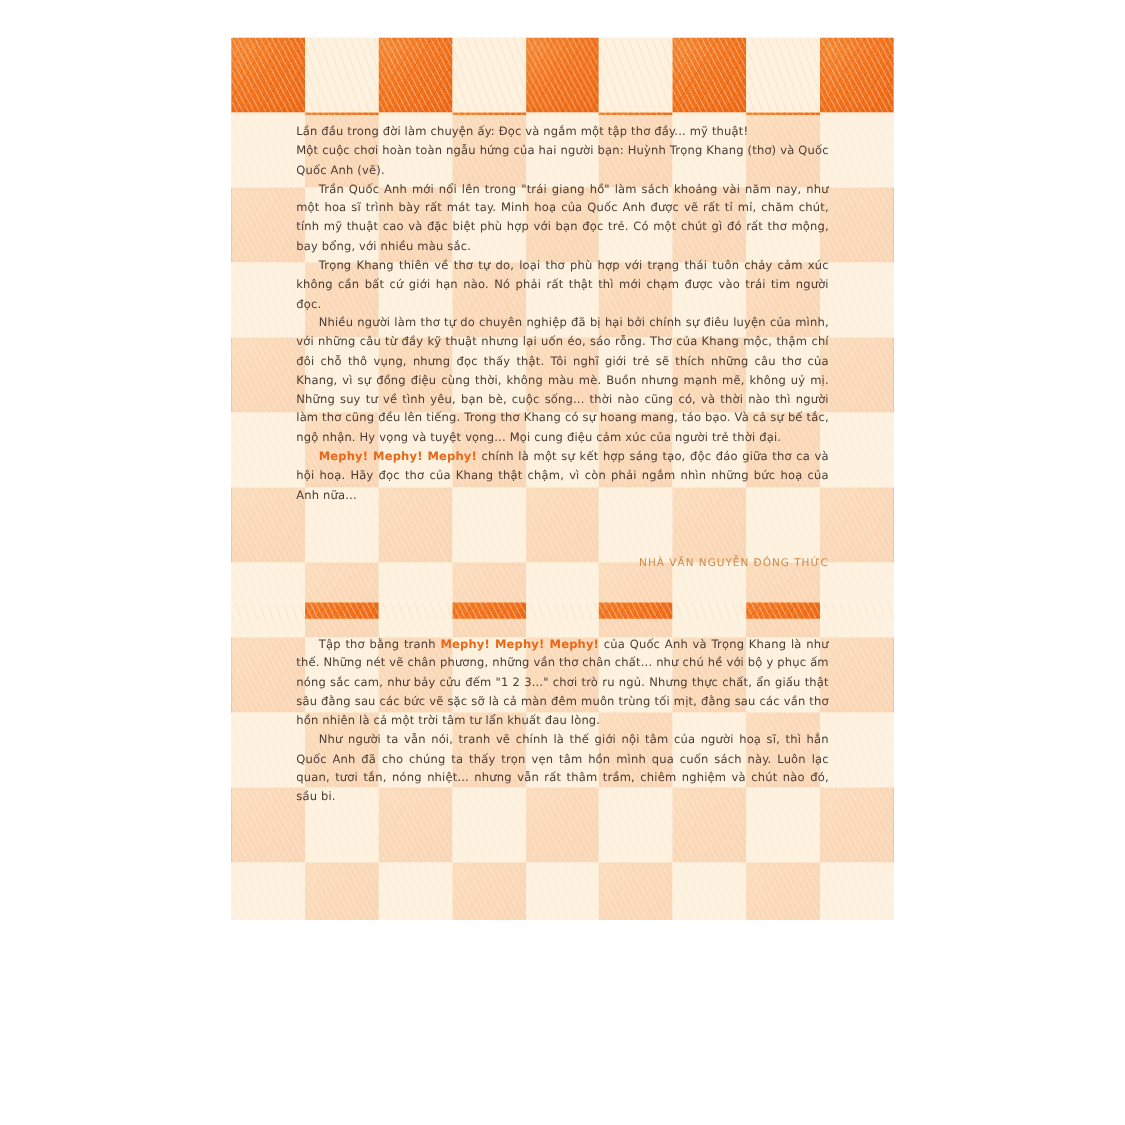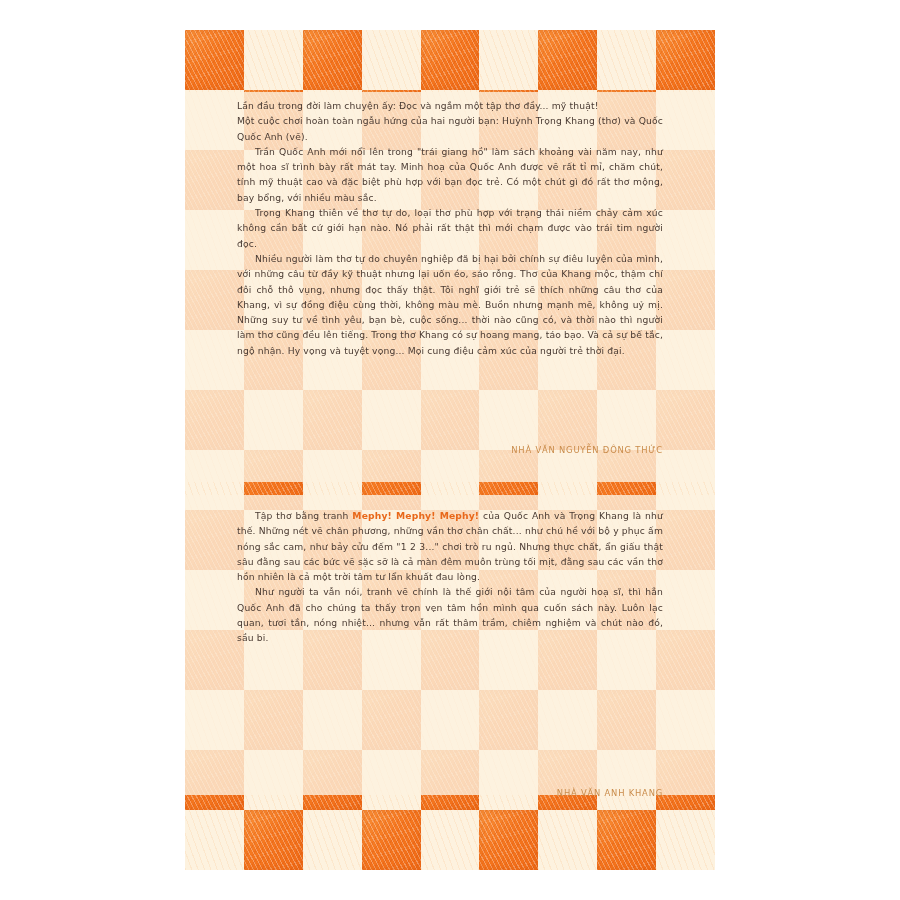--- a/index.html
+++ b/index.html
@@ -3,21 +3,21 @@
 <meta charset="utf-8">
 <style>
   html, body {
     margin: 0;
     padding: 0;
     background: #ffffff;
   }
   #page {
     position: relative;
     width: 900px;
-    height: 900px;
+    height: 736px;
     background: #ffffff;
     overflow: hidden;
     font-family: "DejaVu Sans", sans-serif;
   }
 
   
   .cover {
     position: absolute;
     left: 185px;
     top: 30px;
@@ -250,22 +250,26 @@
 
     <div class="text-panel panel-top"></div>
     <div class="text-panel panel-bottom"></div>
 
     <div class="text-layer">
 
       <div class="block block-a">
         <p class="noindent">Lần đầu trong đời làm chuyện ấy: Đọc và ngắm một tập thơ đầy... mỹ thuật!</p>
         <p class="noindent">Một cuộc chơi hoàn toàn ngẫu hứng của hai người bạn: Huỳnh Trọng Khang (thơ) và Quốc Quốc Anh (vẽ).</p>
         <p>Trần Quốc Anh mới nổi lên trong "trái giang hồ" làm sách khoảng vài năm nay, như một hoa sĩ trình bày rất mát tay. Minh hoạ của Quốc Anh được vẽ rất tỉ mỉ, chăm chút, tính mỹ thuật cao và đặc biệt phù hợp với bạn đọc trẻ. Có một chút gì đó rất thơ mộng, bay bổng, với nhiều màu sắc.</p>
-        <p>Trọng Khang thiên về thơ tự do, loại thơ phù hợp với trạng thái niềm chảy cảm xúc không cần bất cứ giới hạn nào. Nó phải rất thật thì mới chạm được vào trái tim người đọc.</p>
+        <p>Trọng Khang thiên về thơ tự do, loại thơ phù hợp với trạng thái tuôn chảy cảm xúc không cần bất cứ giới hạn nào. Nó phải rất thật thì mới chạm được vào trái tim người đọc.</p>
         <p>Nhiều người làm thơ tự do chuyên nghiệp đã bị hại bởi chính sự điêu luyện của mình, với những câu từ đầy kỹ thuật nhưng lại uốn éo, sáo rỗng. Thơ của Khang mộc, thậm chí đôi chỗ thô vụng, nhưng đọc thấy thật. Tôi nghĩ giới trẻ sẽ thích những câu thơ của Khang, vì sự đồng điệu cùng thời, không màu mè. Buồn nhưng mạnh mẽ, không uỷ mị. Những suy tư về tình yêu, bạn bè, cuộc sống... thời nào cũng có, và thời nào thì người làm thơ cũng đều lên tiếng. Trong thơ Khang có sự hoang mang, táo bạo. Và cả sự bế tắc, ngộ nhận. Hy vọng và tuyệt vọng... Mọi cung điệu cảm xúc của người trẻ thời đại.</p>
+        <p>
+          <span class="highlight">Mephy! Mephy! Mephy!</span>
+          <span>chính là một sự kết hợp sáng tạo, độc đáo giữa thơ ca và hội hoạ. Hãy đọc thơ của Khang thật chậm, vì còn phải ngắm nhìn những bức hoạ của Anh nữa...</span>
+        </p>
       </div>
 
       <div class="signature sig-1">Nhà văn Nguyễn Đông Thức</div>
 
       <div class="block block-b">
         <p>
           <span>Tập thơ bằng tranh </span><span class="highlight">Mephy! Mephy! Mephy!</span><span> của Quốc Anh và Trọng Khang là như thế. Những nét vẽ chân phương, những vần thơ chân chất... như chú hề với bộ y phục ấm nóng sắc cam, như bảy cửu đếm "1 2 3..." chơi trò ru ngủ. Nhưng thực chất, ẩn giấu thật sâu đằng sau các bức vẽ sặc sỡ là cả màn đêm muôn trùng tối mịt, đằng sau các vần thơ hồn nhiên là cả một trời tâm tư lẩn khuất đau lòng.</span>
         </p>
         <p>Như người ta vẫn nói, tranh vẽ chính là thế giới nội tâm của người hoạ sĩ, thì hẳn Quốc Anh đã cho chúng ta thấy trọn vẹn tâm hồn mình qua cuốn sách này. Luôn lạc quan, tươi tắn, nóng nhiệt... nhưng vẫn rất thâm trầm, chiêm nghiệm và chút nào đó, sầu bi.</p>
       </div>

